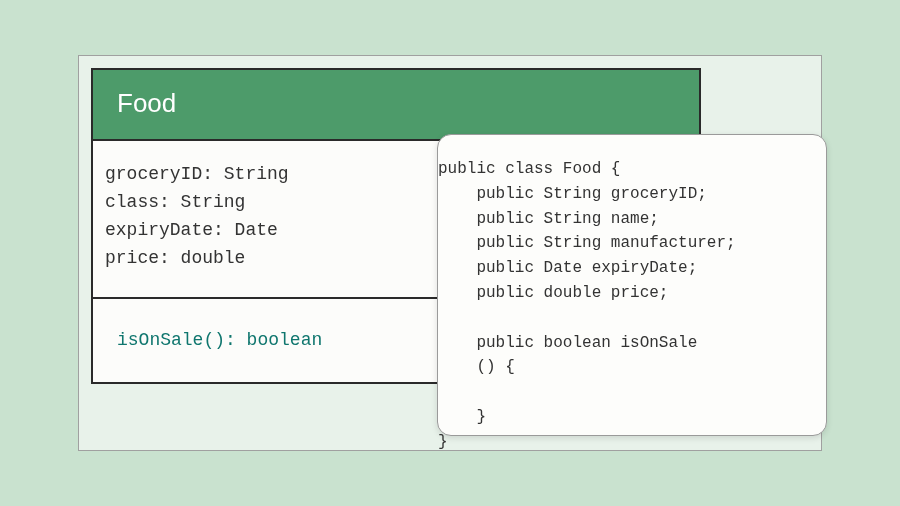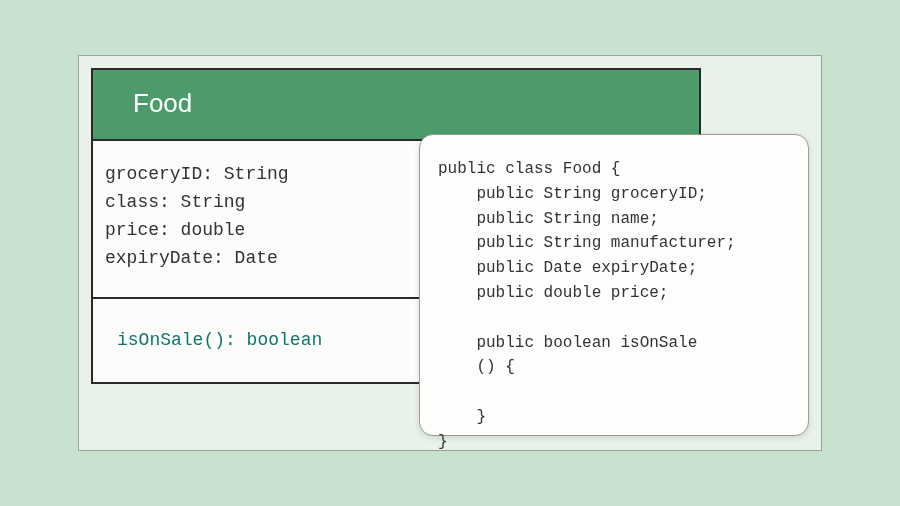--- a/index.html
+++ b/index.html
@@ -27,71 +27,71 @@
     width: 610px;
     border: 2px solid #2a2a2a;
     background: #fcfcfa;
   }
   .uml-header {
     background: #4d9b6a;
     color: #fff;
     font-family: -apple-system, BlinkMacSystemFont, 'Segoe UI', Arial, sans-serif;
     font-size: 26px;
     font-weight: 500;
-    padding: 18px 24px 20px 40px;
+    padding: 18px 24px 20px 24px;
     border-bottom: 2px solid #2a2a2a;
   }
   .uml-attrs {
     padding: 20px 24px 24px 12px;
     border-bottom: 2px solid #2a2a2a;
     font-size: 18px;
     line-height: 1.55;
     color: #333;
   }
   .uml-methods {
     padding: 28px 24px 28px 24px;
     font-size: 18px;
     line-height: 1.55;
     color: #0f766e;
   }
   .uml-attrs div, .uml-methods div {
     white-space: nowrap;
   }
   .code-panel {
     position: absolute;
-    left: 340px;
+    left: 358px;
     top: 78px;
     width: 390px;
     height: 302px;
     background: #fdfdfb;
     border: 1px solid #9a9a9a;
     border-radius: 14px;
     box-shadow: 0 2px 6px rgba(0,0,0,0.12);
-    padding: 22px 18px 18px 18px;
+    padding: 22px 18px 18px 0;
     font-size: 16px;
     line-height: 1.55;
     color: #333;
   }
   .code-panel pre {
     font-family: 'Courier New', Courier, monospace;
     white-space: pre;
   }
 </style>
 </head>
 <body>
 
 <div class="canvas">
 
   <div class="uml-box">
     <div class="uml-header">Food</div>
     <div class="uml-attrs">
       <div>groceryID: String</div>
       <div>class: String</div>
+      <div>expiryDate: Date</div>
       <div>price: double</div>
-      <div>expiryDate: Date</div>
     </div>
     <div class="uml-methods">
       <div>isOnSale(): boolean</div>
     </div>
   </div>
 
   <div class="code-panel">
     <pre>public class Food {
     public String groceryID;
     public String name;

